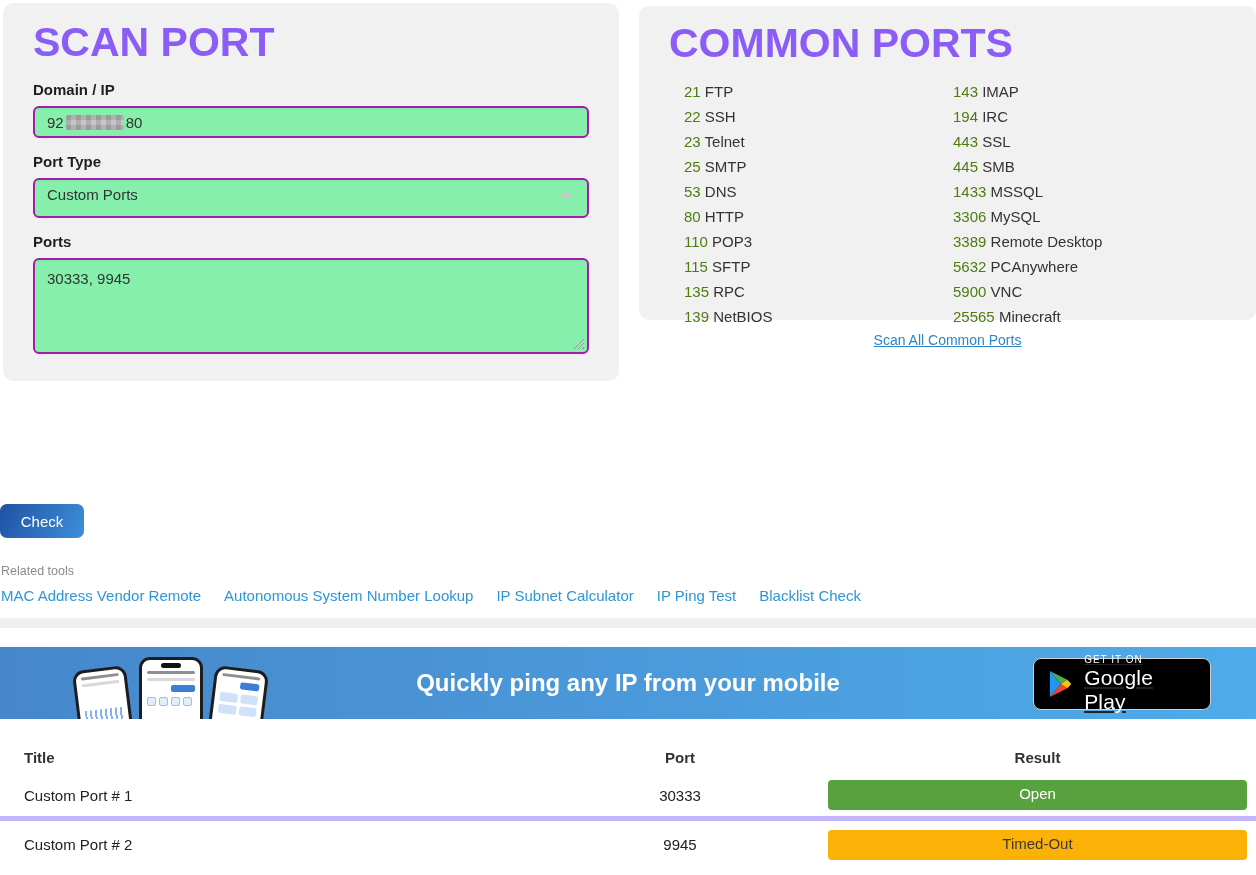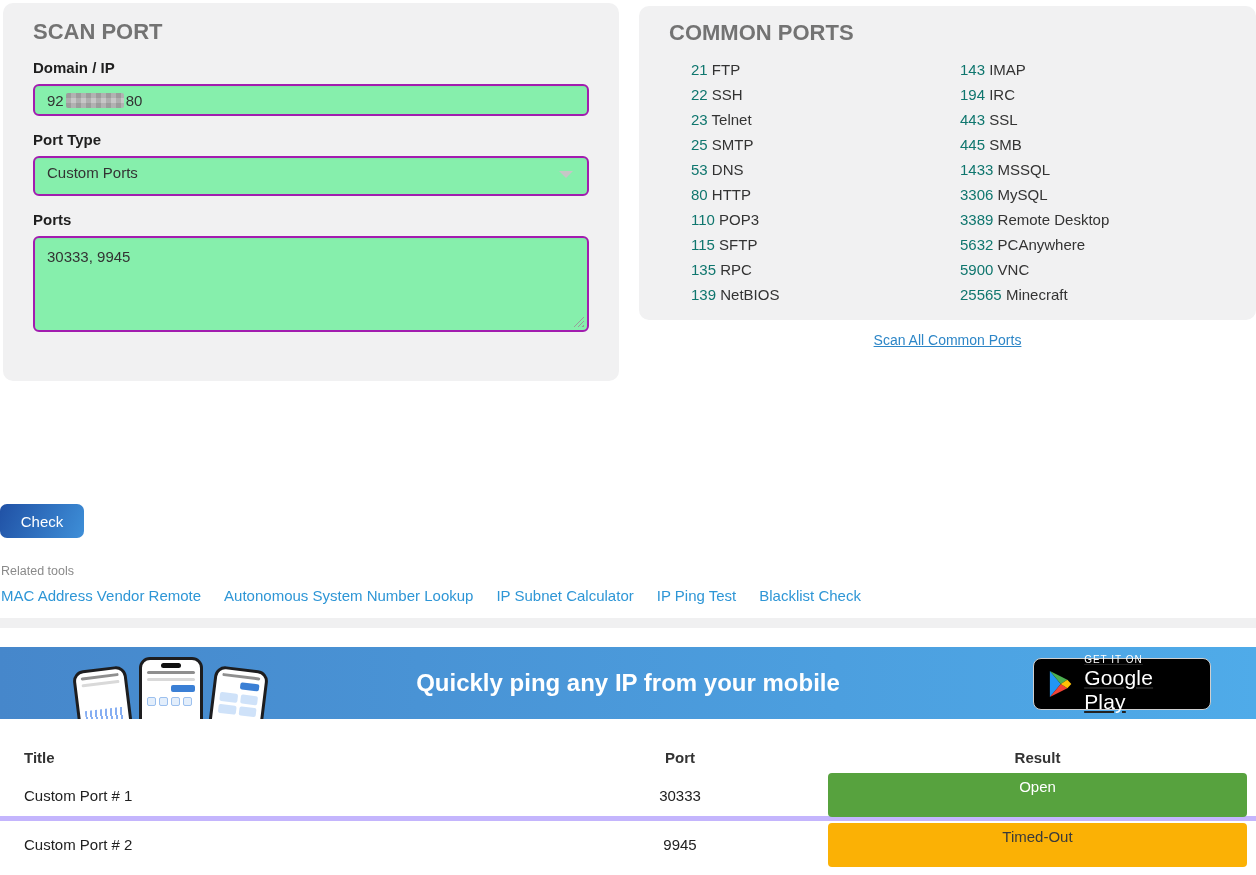--- a/index.html
+++ b/index.html
@@ -4,21 +4,21 @@
 <style>
   * { margin:0; padding:0; box-sizing:border-box; }
   html,body { width:1256px; height:875px; background:#ffffff; overflow:hidden;
               font-family:"Liberation Sans","DejaVu Sans",sans-serif; color:#212121; }
   .page { position:relative; width:1256px; height:875px; }
 
   
   .panel { position:absolute; background:#f1f1f2; border-radius:10px; }
   .panel-left  { left:3px;  top:3px; width:616px; height:378px; padding:16px 30px; }
   .panel-right { left:639px; top:6px; width:617px; height:314px; padding:14px 30px; }
-  .panel h1 { font-size:22px; font-weight:bold; color:#737373; letter-spacing:0; line-height:1.15; }
+  .panel h1 { font-size:41px; font-weight:bold; color:#8b5cf6; letter-spacing:0; line-height:1.15; }
 
   .field-label { font-size:15px; font-weight:bold; color:#1f1f1f; margin-top:15px; margin-bottom:8px; }
   .input-box, .select-box, .textarea-box {
     background:#86efac; border:2px solid #a21caf; border-radius:6px;
     font-size:15px; color:#333; box-shadow:inset 0 1px 2px rgba(0,0,0,0.04);
   }
   .input-box { height:32px; line-height:30px; padding:0 12px; }
   .select-box { height:40px; line-height:30px; padding:0 12px; position:relative; cursor:pointer; }
   .caret { position:absolute; right:14px; top:13px; width:0; height:0;
            border-left:7px solid transparent; border-right:7px solid transparent;
@@ -31,21 +31,21 @@
     border-radius:2px;
     background-image:repeating-linear-gradient(90deg,#c3c3c3 0 5px,#dedede 5px 10px),
                      repeating-linear-gradient(0deg,#cccccc 0 5px,#e4e4e4 5px 10px);
     background-blend-mode:multiply; filter:blur(0.6px); }
 
   
   .ports-grid { margin-top:12px; padding-left:15px; display:grid;
                 grid-template-columns:269px 1fr; }
   .ports-col  { list-style:none; }
   .ports-col li { font-size:15px; line-height:25px; color:#333; }
-  .ports-col .pnum { color:#0f766e;margin-left:7px; }
+  .ports-col .pnum { color:#4d7c0f; }
   .scan-all { position:absolute; left:639px; top:331px; width:617px; text-align:center; }
   .scan-all a { color:#2d86c7; font-size:14px; text-decoration:underline; cursor:pointer; }
 
   
   .check-btn { position:absolute; left:0; top:504px; width:84px; height:34px;
     background:linear-gradient(115deg,#2051a5,#3e8fd8); color:#fff; font-size:15px;
     border:none; border-radius:7px; cursor:pointer; font-family:inherit; }
   .related-label { position:absolute; left:1px; top:564px; font-size:12.5px; color:#8a8a8a; }
   .related-links { position:absolute; left:1px; top:587px; display:flex; gap:23px; }
   .related-links a { color:#2e96d6; font-size:15px; text-decoration:none; cursor:pointer; }
@@ -85,21 +85,21 @@
 
   
   .results { position:absolute; left:0; top:740px; width:1256px; }
   .trow { display:flex; align-items:center; }
   .trow.thead { height:34px; font-weight:bold; color:#333; }
   .trow.r1 { height:47px; border-bottom:5px solid #c4b5fd; }
   .trow.r2 { height:47px; }
   .c1 { flex:0 0 600px; padding-left:24px; font-size:15px; }
   .c2 { flex:0 0 160px; text-align:center; font-size:15px; }
   .c3 { flex:1 1 auto; padding:0 9px 0 68px; text-align:center; font-size:15px; }
-  .badge { display:block; height:44px; line-height:28px; border-radius:4px;
+  .badge { display:block; height:30px; line-height:28px; border-radius:4px;
            text-align:center; font-size:15px; cursor:default; }
   .badge-open    { background:#57a23e; color:#ffffff; }
   .badge-timeout { background:#fbb105; color:#3a3a3a; }
 </style>
 </head>
 <body>
 
 <div class="page">
 
   <div class="panel panel-left">

